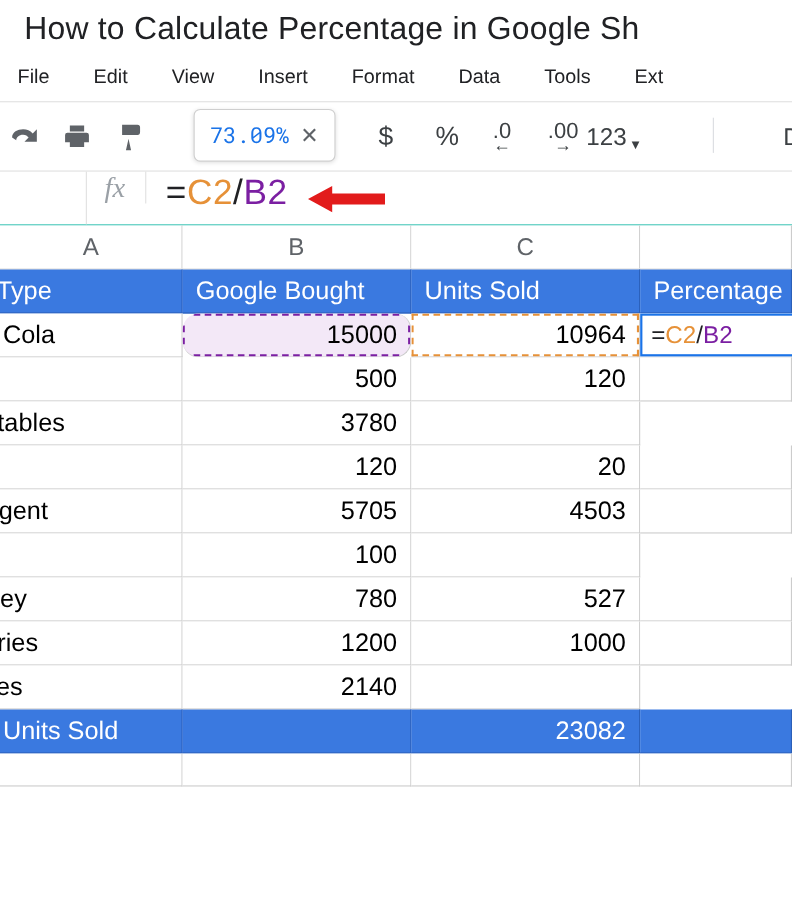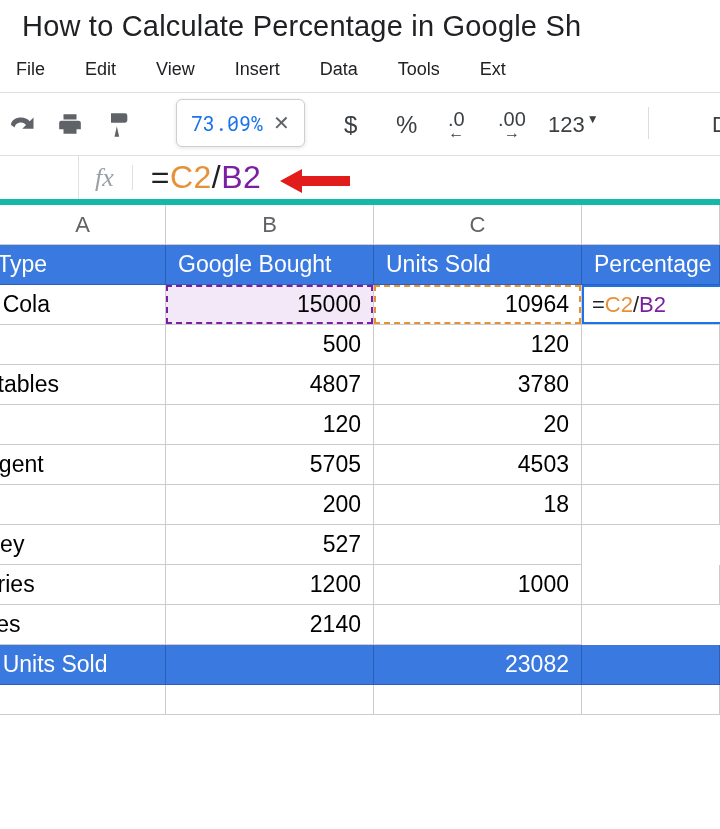--- a/index.html
+++ b/index.html
@@ -57,31 +57,30 @@
     align-items: center;
     gap: 10px;
   }
   .preview-x { color: #5f6368; font-size: 20px; cursor: pointer; font-family: Arial; }
 
   .dollar { position: absolute; left: 344px; font-size: 24px; color: #3c4043; }
   .pct    { position: absolute; left: 396px; font-size: 24px; color: #3c4043; }
   .dec0   { position: absolute; left: 448px; font-size: 20px; color: #3c4043; display:flex; flex-direction:column; align-items:center; line-height:0.8; }
   .dec00  { position: absolute; left: 498px; font-size: 20px; color: #3c4043; display:flex; flex-direction:column; align-items:center; line-height:0.8; }
   .dec0 .arr, .dec00 .arr { font-size: 16px; }
-  .fmt123 { position: absolute; left: 548px; font-size: 22px; color: #3c4043; display:flex; align-items:flex-start; gap:2px; }
+  .fmt123 { position: absolute; left: 533px; font-size: 22px; color: #3c4043; display:flex; align-items:flex-end; gap:2px; }
   .fmt123 .caret { font-size: 12px; }
   .vsep { position: absolute; left: 648px; width: 1px; height: 32px; background: #dadce0; top: 14px; }
   .def  { position: absolute; left: 712px; font-size: 22px; color: #3c4043; }
 
   .fxrow {
     display: flex;
-    align-items: center;
     height: 50px;
     border-top: 1px solid #e0e0e0;
-    border-bottom: 6px solid #14b8a6;
+    border-bottom: 1px solid #14b8a6;
     position: relative;
   }
   .fx-left-sep { width: 1px; height: 100%; background: #e0e0e0; margin-left: 78px; }
   .fx-label {
     font-style: italic;
     font-size: 26px;
     color: #9aa0a6;
     margin-left: 16px;
     font-family: Georgia, serif;
   }
@@ -149,20 +148,21 @@
     background: #3a79e0;
     color: #fff;
     border-right-color: #2b5fb8;
     border-bottom-color: #2b5fb8;
   }
   .blank-row .cell { height: 30px; }
 
   
   .ref-b2 {
     background: #f3e8f7 !important;
+    border-radius: 15px;
   }
   .ref-b2::after {
     content: "";
     position: absolute;
     inset: 0;
     border: 2px dashed #7b1fa2;
     pointer-events: none;
   }
   
   .ref-c2::after {
@@ -194,20 +194,21 @@
 </head>
 <body>
 
 <div class="title">How to Calculate Percentage in Google Sh</div>
 
 <div class="menubar">
   <span class="menu-item">File</span>
   <span class="menu-item">Edit</span>
   <span class="menu-item">View</span>
   <span class="menu-item">Insert</span>
+  <span class="menu-item">Format</span>
   <span class="menu-item">Data</span>
   <span class="menu-item">Tools</span>
   <span class="menu-item">Ext</span>
 </div>
 
 <div class="divider-line"></div>
 
 <div class="toolbar">
   <span class="tool-icon redo">
     <svg width="30" height="24" viewBox="0 0 24 18">
@@ -298,48 +299,47 @@
   <div class="row">
     <div class="cell txt"></div>
     <div class="cell num">500</div>
     <div class="cell num">120</div>
     <div class="cell"></div>
   </div>
   <div class="row">
     <div class="cell txt">
         <span class="clip">getables</span>
       </div>
-    <div class="cell num">4807</div>
     <div class="cell num">3780</div>
     <div class="cell"></div>
   </div>
   <div class="row">
     <div class="cell txt"></div>
     <div class="cell num">120</div>
     <div class="cell num">20</div>
     <div class="cell"></div>
   </div>
   <div class="row">
     <div class="cell txt">
         <span class="clip">tergent</span>
       </div>
     <div class="cell num">5705</div>
     <div class="cell num">4503</div>
     <div class="cell"></div>
   </div>
   <div class="row">
     <div class="cell txt"></div>
-    <div class="cell num">200</div>
-    <div class="cell num">18</div>
+    <div class="cell num">100</div>
     <div class="cell"></div>
   </div>
   <div class="row">
     <div class="cell txt">
         <span class="clip">iskey</span>
       </div>
+    <div class="cell num">780</div>
     <div class="cell num">527</div>
     <div class="cell"></div>
   </div>
   <div class="row">
     <div class="cell txt">
         <span class="clip">tteries</span>
       </div>
     <div class="cell num">1200</div>
     <div class="cell num">1000</div>
     <div class="cell"></div>

